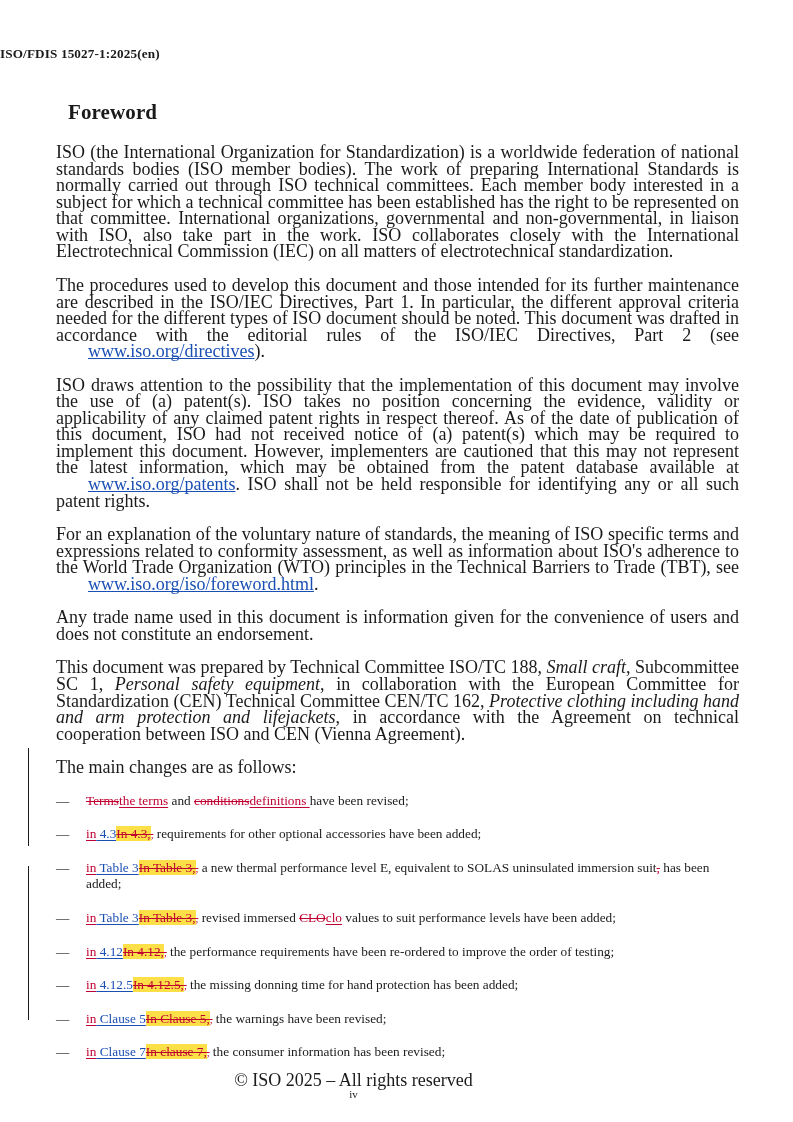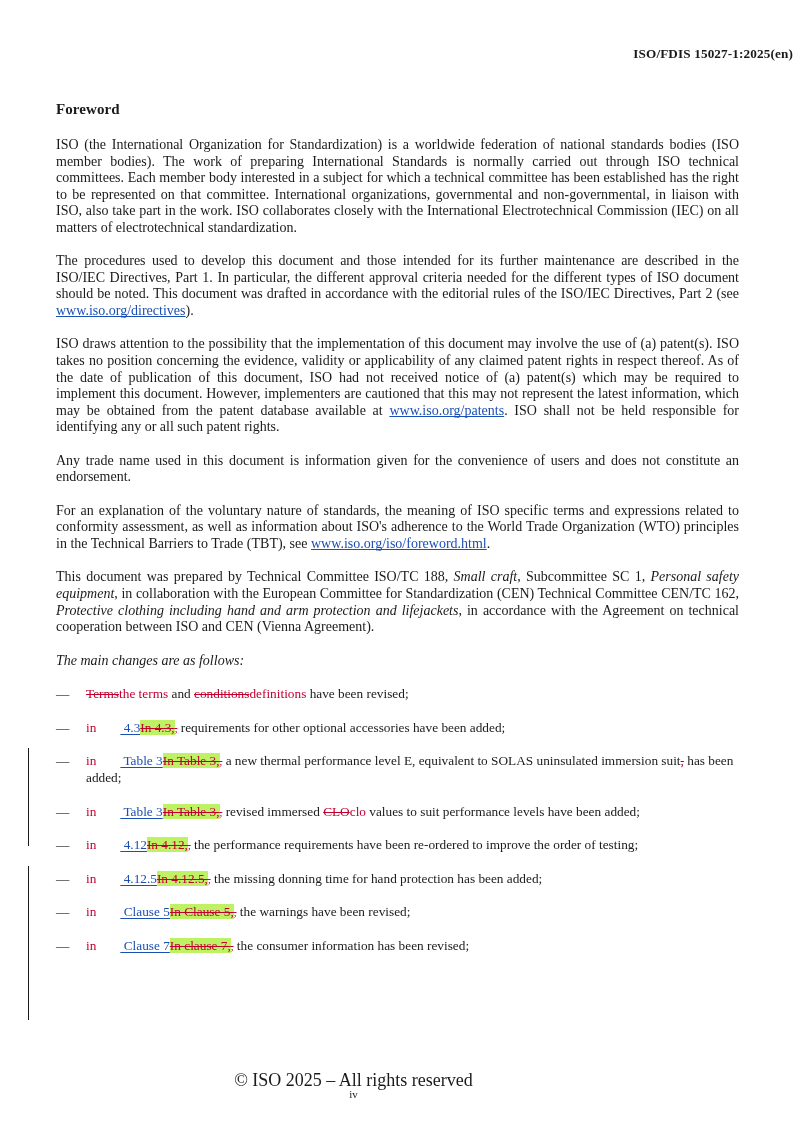--- a/index.html
+++ b/index.html
@@ -22,58 +22,59 @@
     height: 1122px;
     overflow: hidden;
   }
 
   
   .running-head {
     position: absolute;
     top: 46px;
     left: 0;
     width: 793px;
-    text-align: right;
+    text-align: left;
     font-weight: bold;
     font-size: 13.2px;
     letter-spacing: 0.01em;
   }
 
   
   .content {
     position: absolute;
     left: 56px;
     top: 100px;
     width: 683px;
   }
 
   h1.foreword-title {
-    font-size: 15px;
+    font-size: 21px;
     font-weight: bold;
-    margin: 0 0 19px 0;
+    margin: 0 0 19px 12px;
     letter-spacing: 0.005em;
     line-height: 1.2;
   }
 
   p.para {
     margin: 0 0 17px 0;
-    font-size: 14px;
+    font-size: 18px;
     line-height: 16.55px;
     text-align: justify;
     text-justify: inter-word;
     hyphens: none;
   }
   p.para:last-child { margin-bottom: 0; }
 
-  .intro-line { margin-bottom: 15px; font-style: italic; }
+  .intro-line { margin-bottom: 15px; }
 
   a.link, .link {
     color: #1a4fb4;
     text-decoration: underline;
     text-decoration-skip-ink: none;
+    margin-left: 32px;
   }
 
   i, .ital { }
 
   
   ul.changes {
     list-style: none;
     margin: 0;
     padding: 0;
   }
@@ -95,35 +96,35 @@
   
   .del {
     color: #c00030;
     text-decoration: line-through;
     text-decoration-color: #c00030;
     text-decoration-thickness: 1px;
     margin-top: 14px;
   }
   .ins {
     color: #c00030;
+    text-decoration: underline;
     text-decoration-color: #c00030;
     text-decoration-thickness: 1px;
     text-underline-offset: 1.5px;
   }
   .ref-ins {
     color: #1a4fb4;
     text-decoration: underline;
     text-decoration-color: #1a4fb4;
     text-decoration-thickness: 1px;
     text-underline-offset: 1.5px;
-    margin-left: 24px;
   }
   .del-field {
     color: #c00030;
-    background: #bef264;
+    background: #fde047;
     text-decoration: line-through;
     text-decoration-color: #c00030;
     text-decoration-thickness: 1px;
   }
   .del-plain {
     color: #c00030;
     text-decoration: line-through;
     text-decoration-color: #c00030;
     text-decoration-thickness: 1px;
   }
@@ -177,23 +178,23 @@
   <div class="content">
 
     <h1 class="foreword-title">Foreword</h1>
 
     <p class="para">ISO (the International Organization for Standardization) is a worldwide federation of national standards bodies (ISO member bodies). The work of preparing International Standards is normally carried out through ISO technical committees. Each member body interested in a subject for which a technical committee has been established has the right to be represented on that committee. International organizations, governmental and non-governmental, in liaison with ISO, also take part in the work. ISO collaborates closely with the International Electrotechnical Commission (IEC) on all matters of electrotechnical standardization.</p>
 
     <p class="para"><span>The procedures used to develop this document and those intended for its further maintenance are described in the ISO/IEC Directives, Part 1. In particular, the different approval criteria needed for the different types of ISO document should be noted. This document was drafted in accordance with the editorial rules of the ISO/IEC Directives, Part 2 (see </span><a class="link" href="#">www.iso.org/directives</a><span>).</span></p>
 
     <p class="para"><span>ISO draws attention to the possibility that the implementation of this document may involve the use of (a) patent(s). ISO takes no position concerning the evidence, validity or applicability of any claimed patent rights in respect thereof. As of the date of publication of this document, ISO had not received notice of (a) patent(s) which may be required to implement this document. However, implementers are cautioned that this may not represent the latest information, which may be obtained from the patent database available at </span><a class="link" href="#">www.iso.org/patents</a><span>. ISO shall not be held responsible for identifying any or all such patent rights.</span></p>
 
+    <p class="para"><span>For an explanation of the voluntary nature of standards, the meaning of ISO specific terms and expressions related to conformity assessment, as well as information about ISO's adherence to the World Trade Organization (WTO) principles in the Technical Barriers to Trade (TBT), see </span><a class="link" href="#">www.iso.org/iso/foreword.html</a><span>.</span></p>
+
     <p class="para">Any trade name used in this document is information given for the convenience of users and does not constitute an endorsement.</p>
-
-    <p class="para"><span>For an explanation of the voluntary nature of standards, the meaning of ISO specific terms and expressions related to conformity assessment, as well as information about ISO's adherence to the World Trade Organization (WTO) principles in the Technical Barriers to Trade (TBT), see </span><a class="link" href="#">www.iso.org/iso/foreword.html</a><span>.</span></p>
 
     <p class="para"><span>This document was prepared by Technical Committee ISO/TC 188, </span><i>Small craft</i><span>, Subcommittee SC 1, </span><i>Personal safety equipment</i><span>, in collaboration with the European Committee for Standardization (CEN) Technical Committee CEN/TC 162, </span><i>Protective clothing including hand and arm protection and lifejackets</i><span>, in accordance with the Agreement on technical cooperation between ISO and CEN (Vienna Agreement).</span></p>
 
 
     <p class="para intro-line">The main changes are as follows:</p>
 
     <ul class="changes">
 
       <li>
         <span class="dash">—</span><span class="del">Terms</span><span class="ins">the terms</span><span> and </span><span class="del">conditions</span><span class="ins">definitions </span><span>have been revised;</span>

